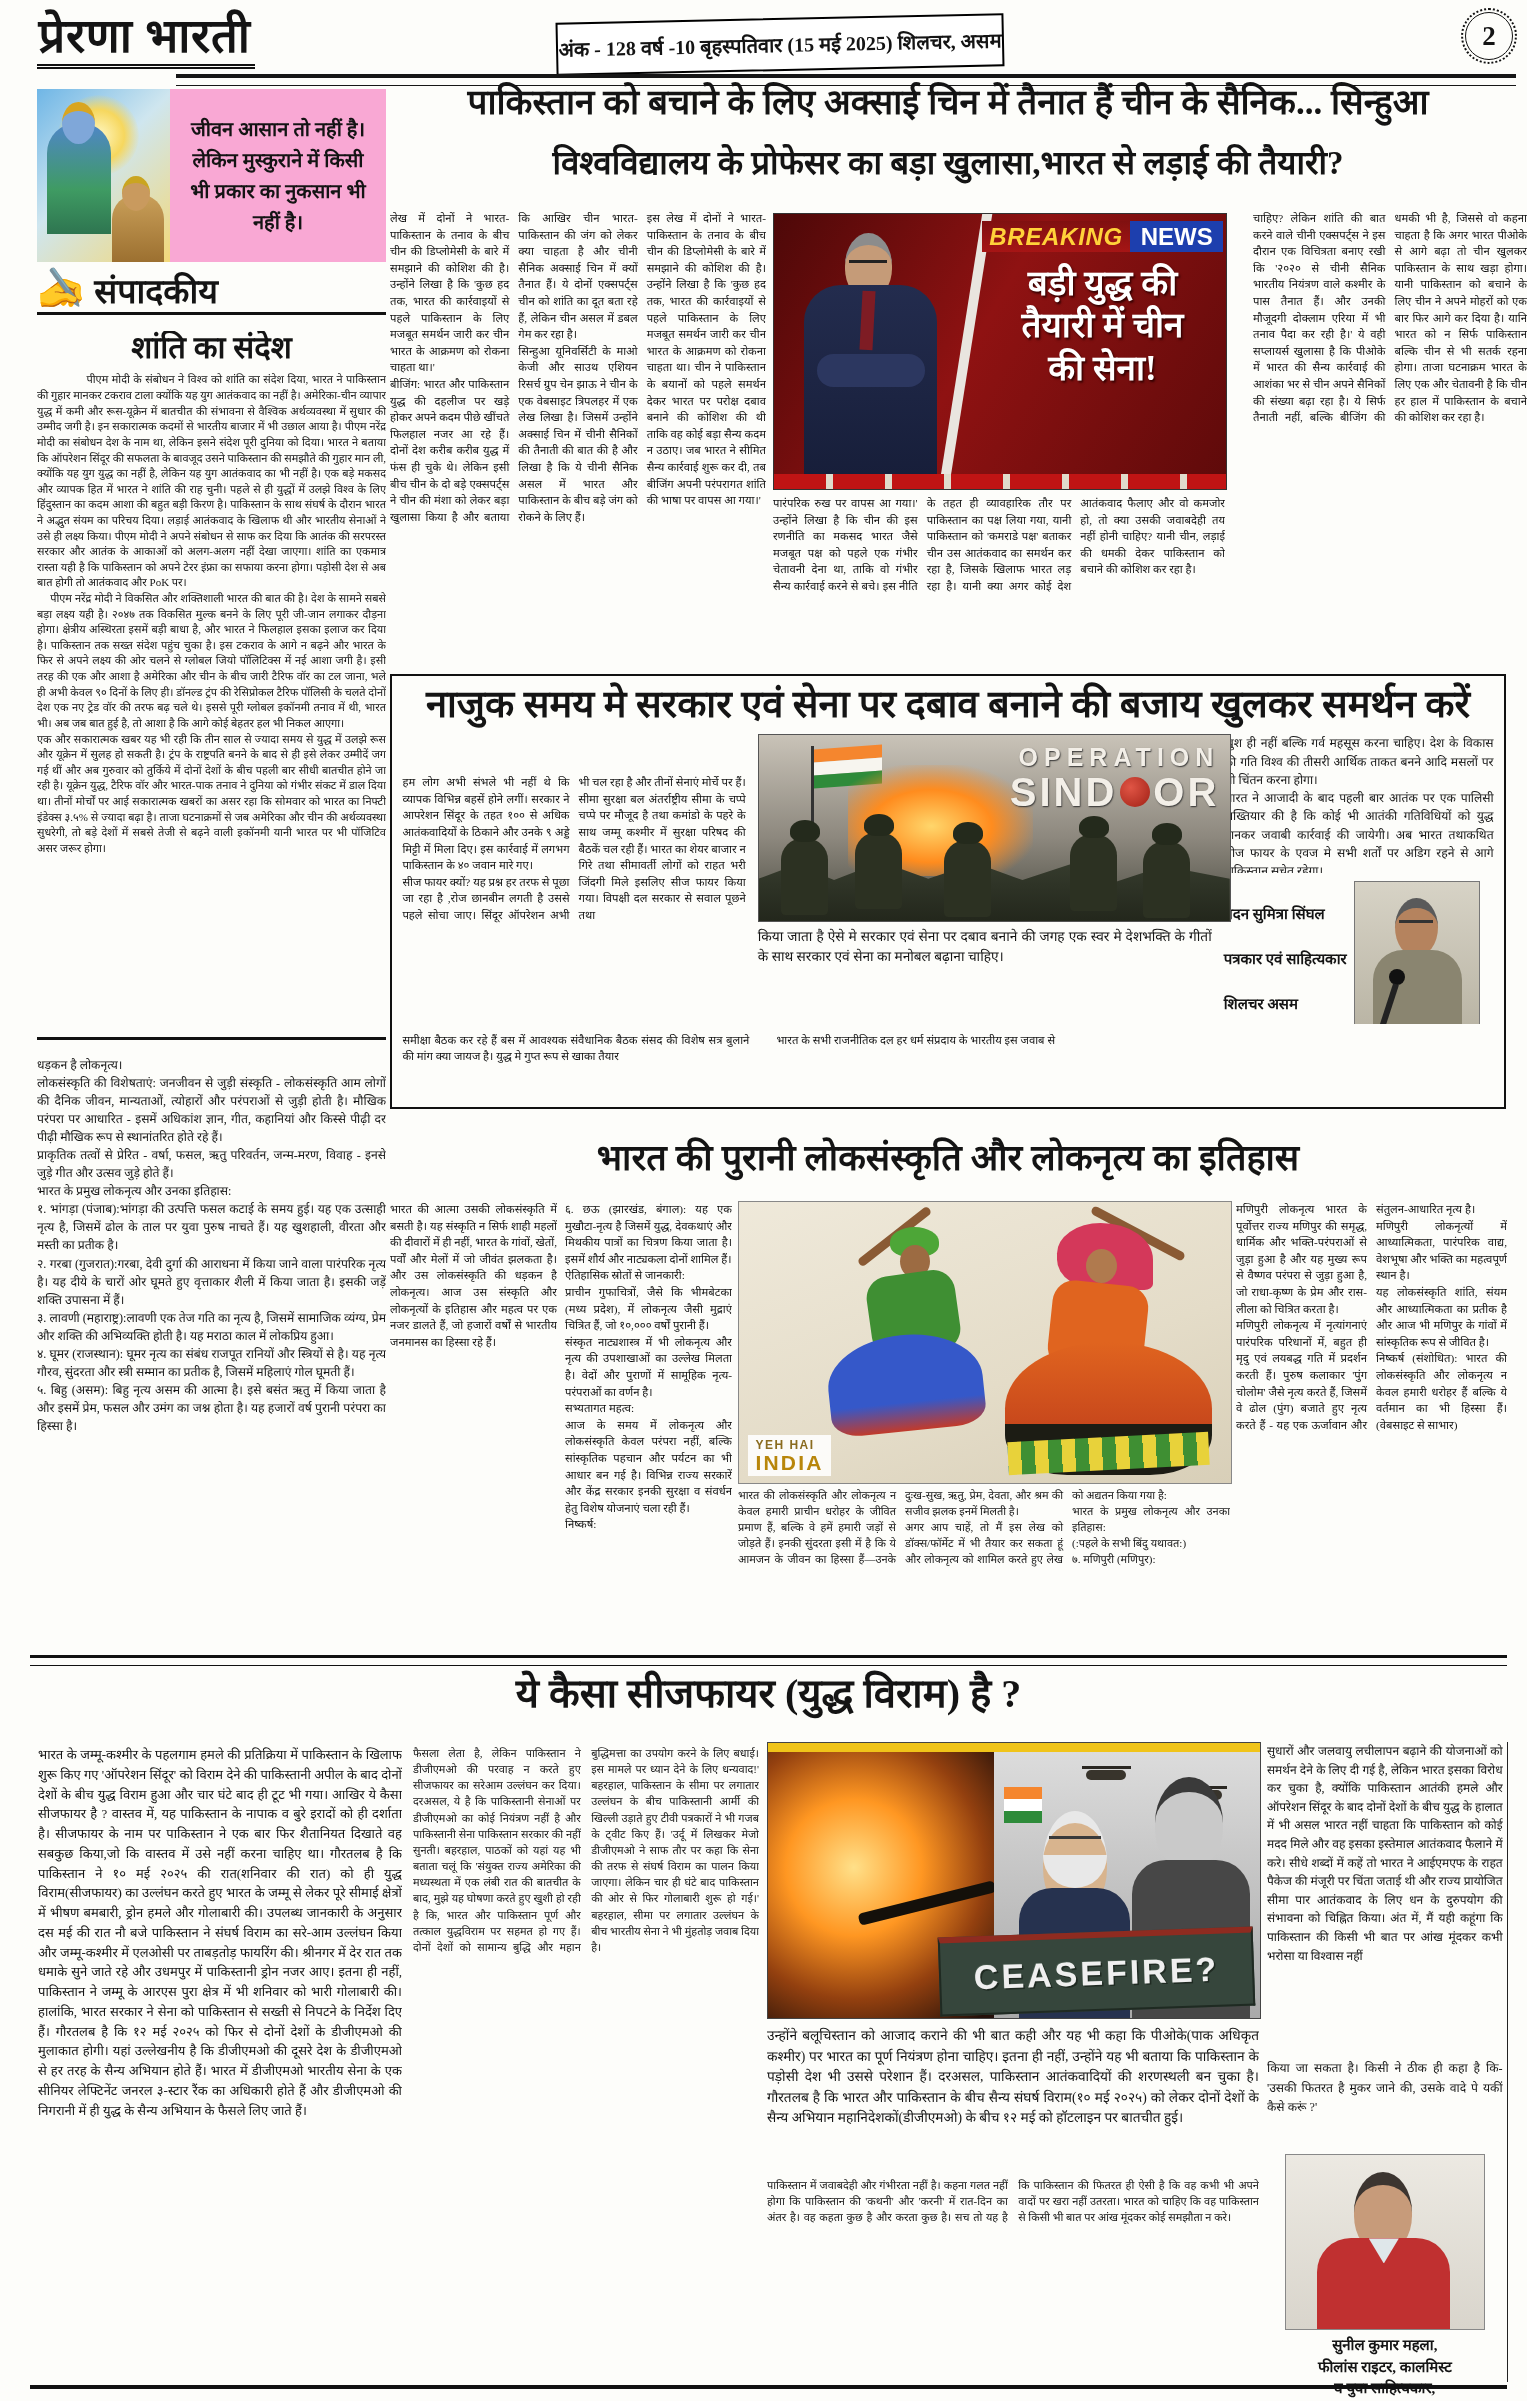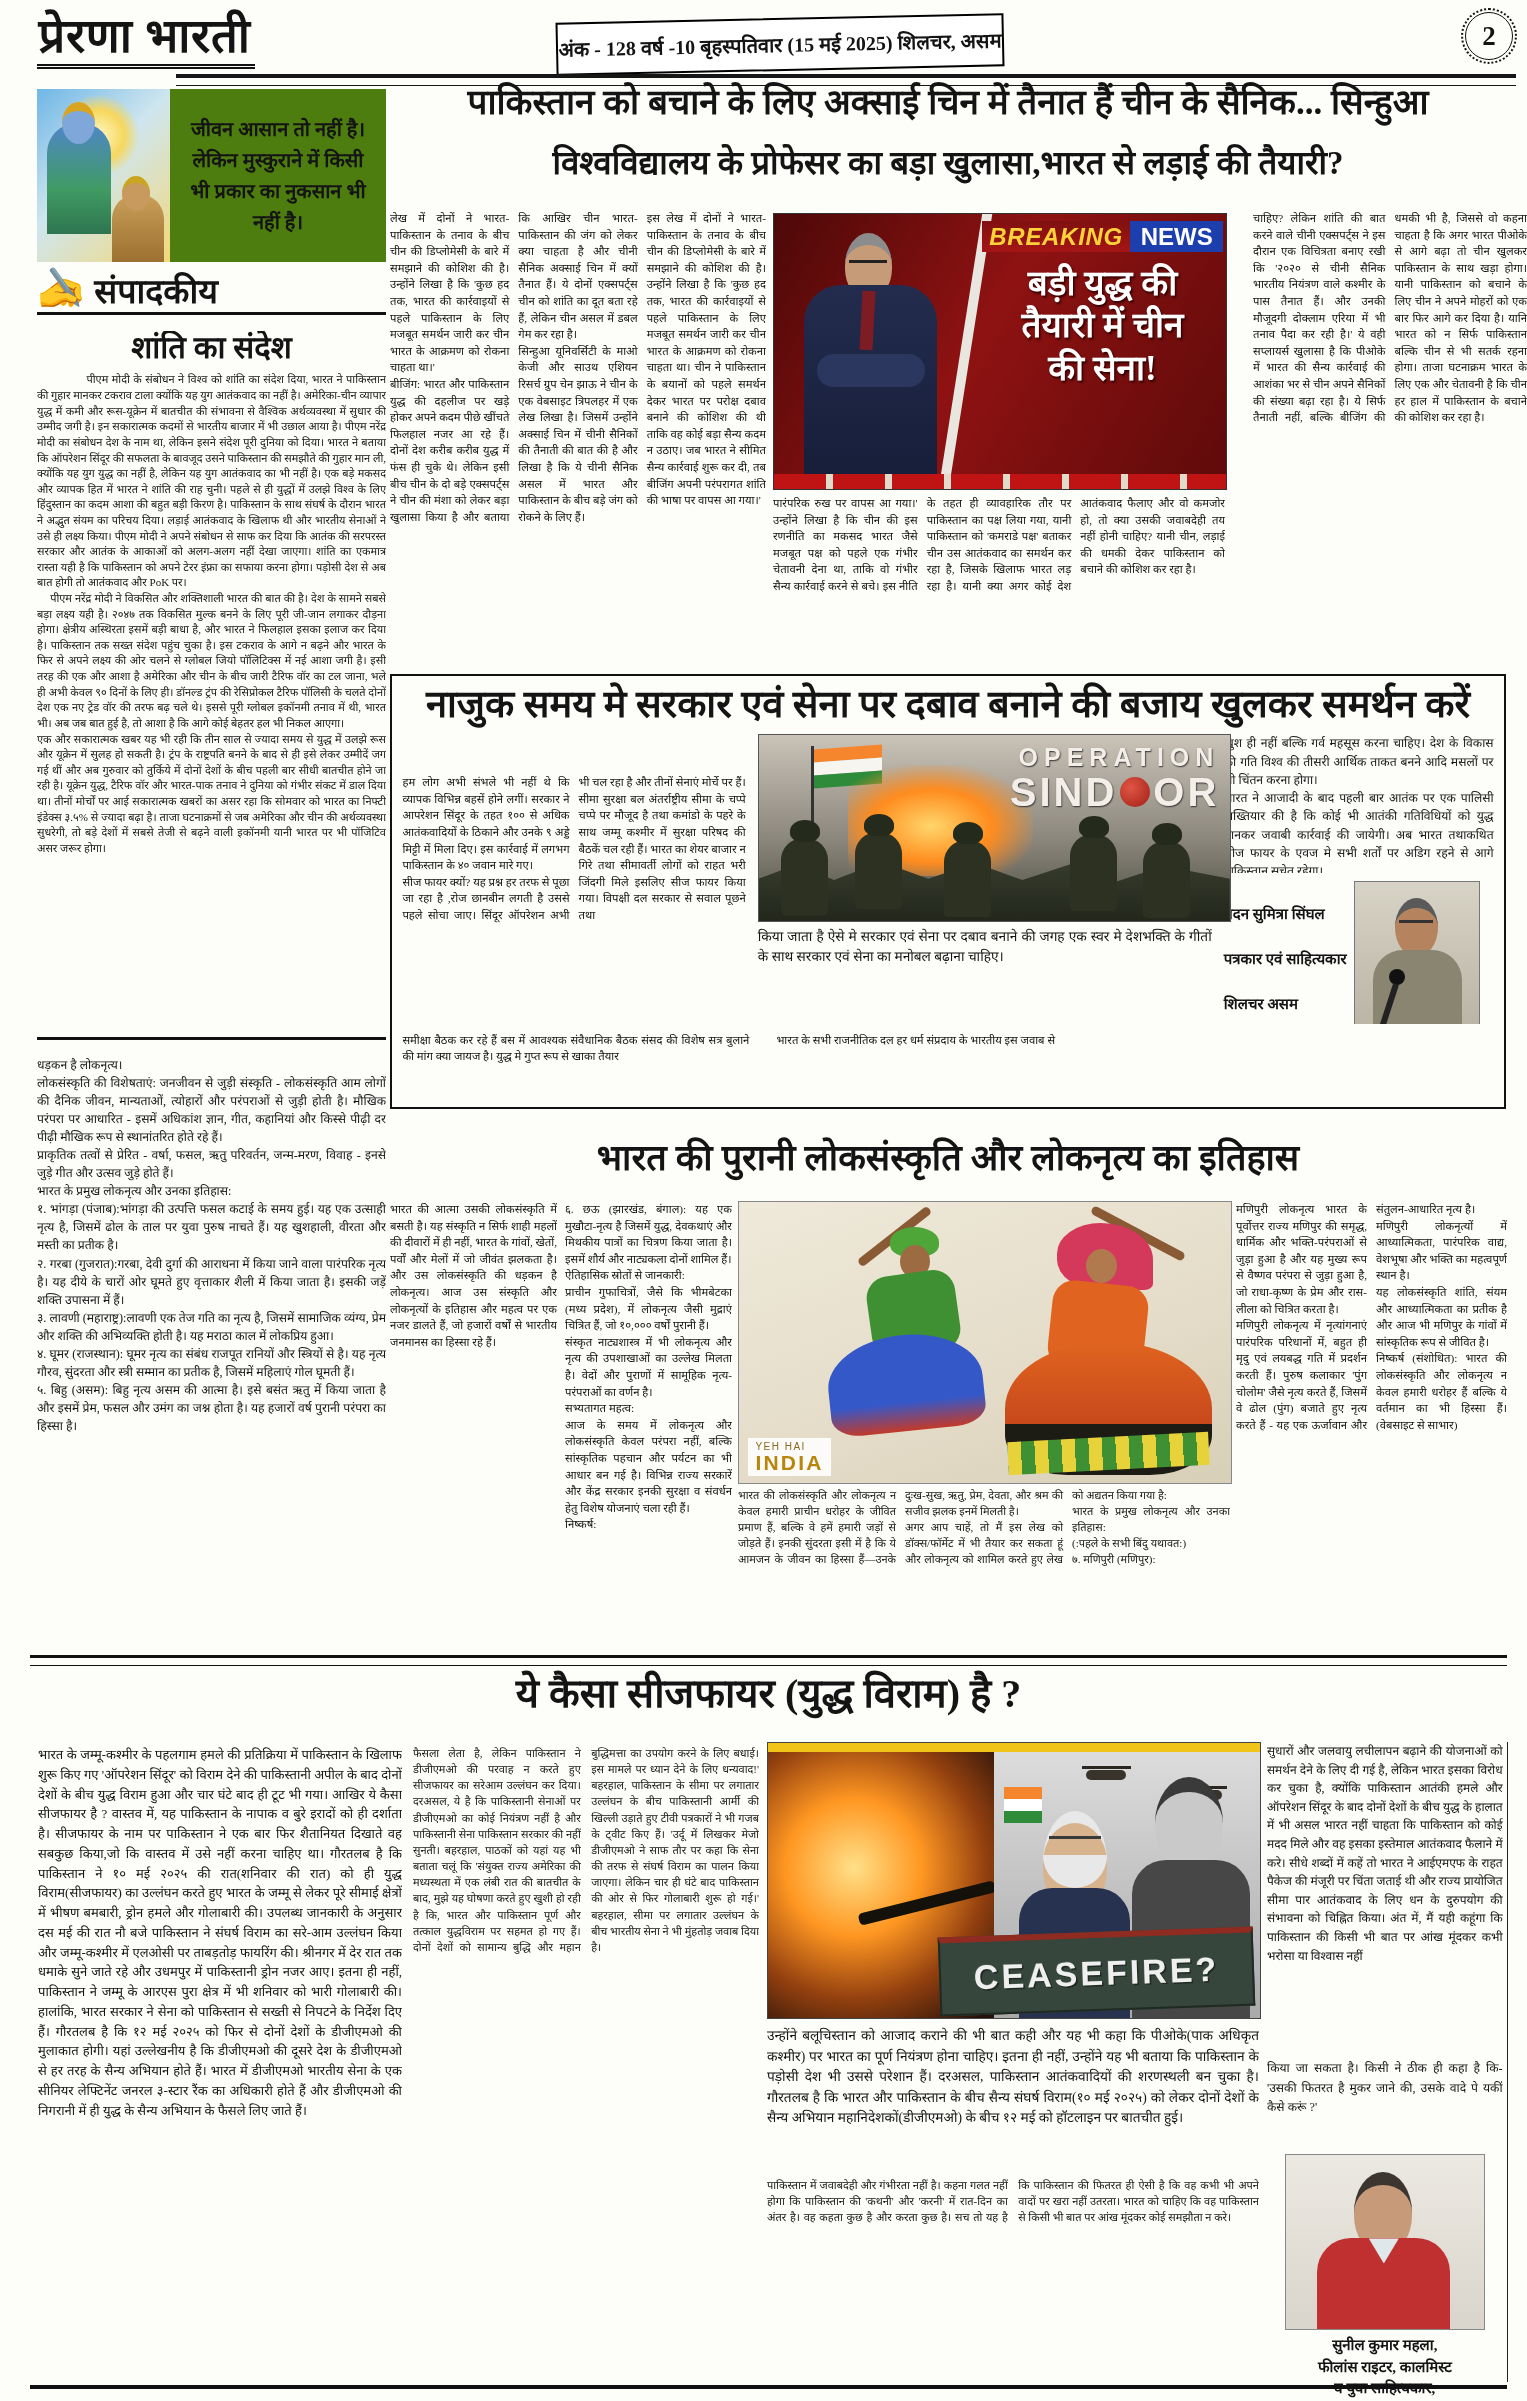--- a/index.html
+++ b/index.html
@@ -26,21 +26,21 @@
   .krishna{width:133px;height:100%;position:relative;overflow:hidden;
            background:linear-gradient(135deg,#6fb6e6 0%,#cfe6ef 45%,#f3d879 100%);}
   .krishna .halo{position:absolute;left:21px;top:6px;width:81px;height:81px;border-radius:50%;
            background:radial-gradient(circle,#fff7c2 0%,#f6d75e 45%,rgba(246,215,94,0) 72%);}
   .krishna .fig1{position:absolute;left:10.4px;top:34px;width:64px;height:111px;border-radius:30px 30px 0 0;
            background:linear-gradient(180deg,#4f86c9 0%,#3f9b63 60%,#2e7550 100%);}
   .krishna .fig1::before{content:'';position:absolute;left:15px;top:-21px;width:33px;height:33px;border-radius:50%;background:#7fa7d9;border-top:9px solid #d9a520;}
   .krishna .fig2{position:absolute;right:6px;bottom:0;width:52px;height:68px;border-radius:25px 25px 0 0;
            background:linear-gradient(180deg,#caa05a,#9c7030);}
   .krishna .fig2::before{content:'';position:absolute;left:10.4px;top:-18px;width:28px;height:28px;border-radius:50%;background:#c99a5e;border-top:7.4px solid #caa520;}
-  .quote-text{flex:1;background:#4d7c0f;display:flex;align-items:center;padding:7.4px 12px;
+  .quote-text{flex:1;background:#f9a8d4;display:flex;align-items:center;padding:7.4px 12px;
               font-size:20px;font-weight:700;line-height:1.55;text-align:center;}
 
   
   .edit-head{left:37px;top:269px;width:349px;display:flex;align-items:flex-end;gap:7.4px;
              border-bottom:3px solid #111;padding-bottom:3px;}
   .pen-icon{font-size:40px;line-height:1;transform:scaleX(-1);}
   .edit-label{font-size:34px;font-weight:800;line-height:1;}
   .edit-body{left:37px;top:331px;width:349px;height:701px;font-size:11px;line-height:1.42;}
   .edit-title{font-size:31px;font-weight:800;text-align:center;margin:0 0 7.4px 0;line-height:1.1;}
   .edit-body p{margin:0;}
@@ -133,21 +133,21 @@
   .d2-head{position:absolute;left:347px;top:47px;width:31px;height:34px;border-radius:50%;background:#b07a4e;}
   .d2-veil{position:absolute;left:318px;top:21px;width:96px;height:67px;border-radius:50% 60% 10% 50%;background:#d4385a;}
   .d2-body{position:absolute;left:311px;top:81px;width:96px;height:89px;border-radius:22px;background:#e0641f;transform:rotate(6deg);}
   .d2-arm{position:absolute;left:347px;top:27px;width:104px;height:9px;background:#8a5a34;transform:rotate(28deg);border-radius:4.4px;}
   .d2-skirt{position:absolute;left:266px;top:140px;width:207px;height:133px;border-radius:50% 50% 30% 30%;
        background:linear-gradient(180deg,#e0641f 0%,#c8481c 62%,#1c1c14 62%,#1c1c14 100%);}
   .d2-hem{position:absolute;left:269px;top:235px;width:201px;height:33px;
        background:repeating-linear-gradient(90deg,#e8d23a 0 13.3px,#3f8f33 13.3px 27px);transform:rotate(-3deg);}
   .yhi-chip{position:absolute;left:9px;bottom:7.4px;background:rgba(255,255,255,.88);padding:3px 7.4px;text-align:left;
        font-family:"Liberation Sans","DejaVu Sans",sans-serif;}
-  .yhi-top{font-size:10px;font-weight:400;color:#8a6b1f;letter-spacing:1.5px;}
+  .yhi-top{font-size:12px;font-weight:700;color:#8a6b1f;letter-spacing:1.5px;}
   .yhi-main{font-size:21px;font-weight:800;color:#b8860b;letter-spacing:2.2px;line-height:1;}
 
   
   .a4-rule{left:30px;top:1655px;width:1477px;height:6.7px;border-top:3.7px solid #111;border-bottom:1.5px solid #111;}
   .a4-title{left:30px;top:1672px;width:1477px;font-size:40px;font-weight:800;text-align:center;line-height:1.1;}
   .a4-c1{left:38px;top:1745px;width:364px;height:634px;font-size:13px;line-height:1.52;}
   .a4-c2{left:413px;top:1745px;width:346px;height:634px;column-count:2;column-gap:10.4px;font-size:11px;line-height:1.47;}
   .a4-below1{left:767px;top:2026px;width:492px;height:145px;font-size:13.7px;line-height:1.5;}
   .a4-below2{left:767px;top:2177px;width:492px;height:203px;column-count:2;column-gap:10.4px;font-size:11px;line-height:1.47;}
   .a4-rightwrap{left:1267px;top:1742px;width:241px;height:640px;border-right:1.5px solid #222;padding-right:4.4px;box-sizing:border-box;}

